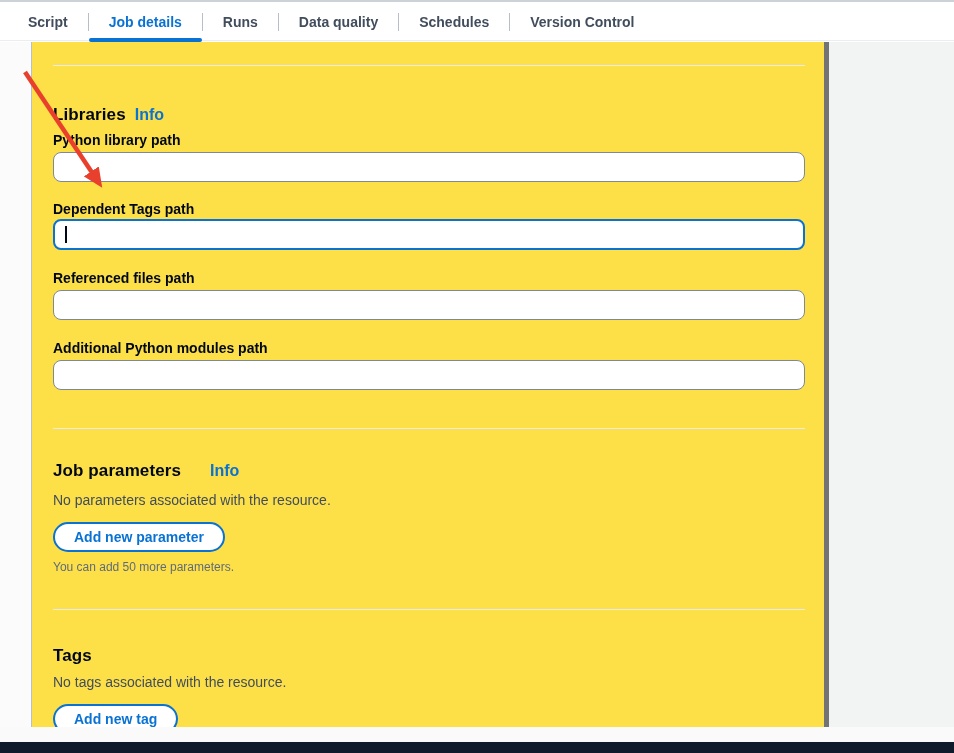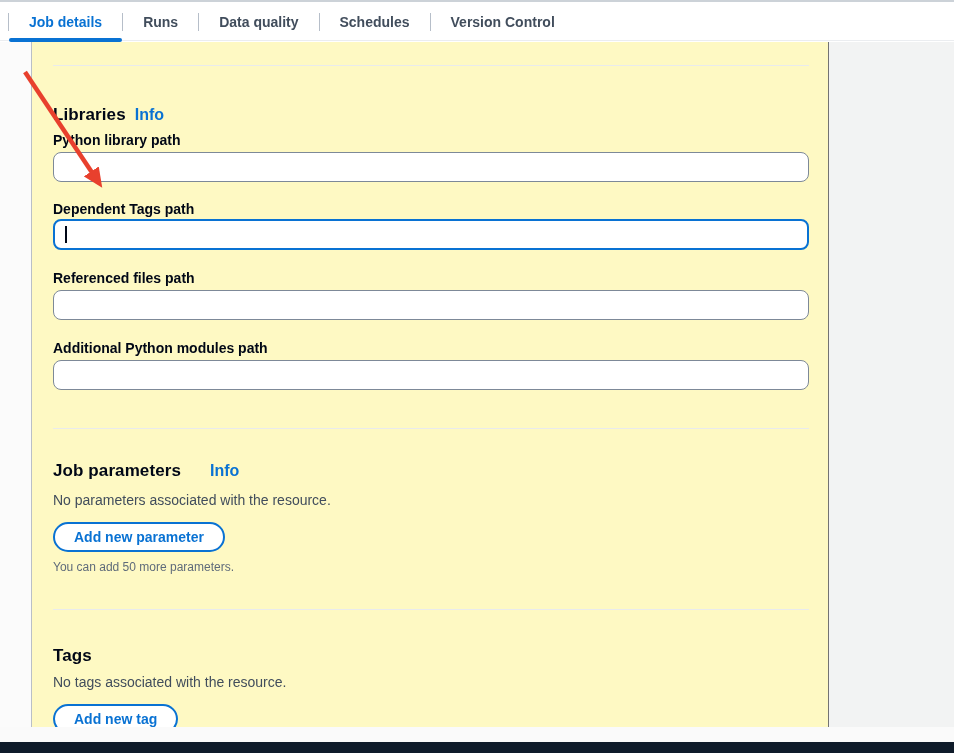--- a/index.html
+++ b/index.html
@@ -60,22 +60,22 @@
     display: flex;
     height: 685px;
   }
   .left-gutter {
     width: 32px;
     background: #fbfbfb;
     border-right: 1px solid #b9bfc7;
   }
   .panel {
     width: 797px;
-    background: #fef9c3;
-    border-right: 1px solid #737373;
+    background: #fde047;
+    border-right: 5px solid #737373;
     padding: 0 19px 0 21px;
     overflow: hidden;
   }
   .right-gutter {
     flex: 1;
     background: #f2f3f3;
   }
 
   .divider {
     height: 1px;
@@ -191,20 +191,23 @@
     pointer-events: none;
     z-index: 10;
   }
 </style>
 </head>
 <body>
 
 <div class="screen">
 
   <div class="tabbar">
+    <div class="tab">
+      <span>Script</span>
+    </div>
     <span class="tab-divider"></span>
     <div class="tab active">
       <span>Job details</span>
     </div>
     <span class="tab-divider"></span>
     <div class="tab">
       <span>Runs</span>
     </div>
     <span class="tab-divider"></span>
     <div class="tab">

